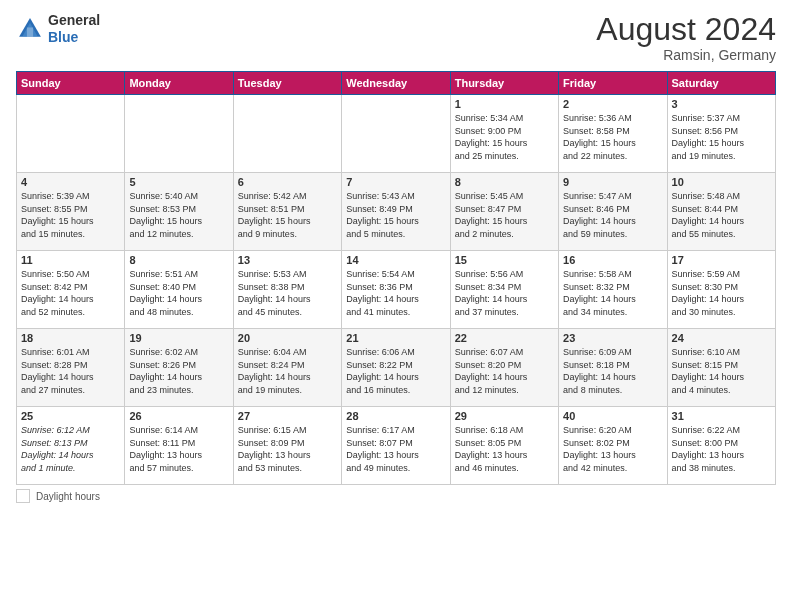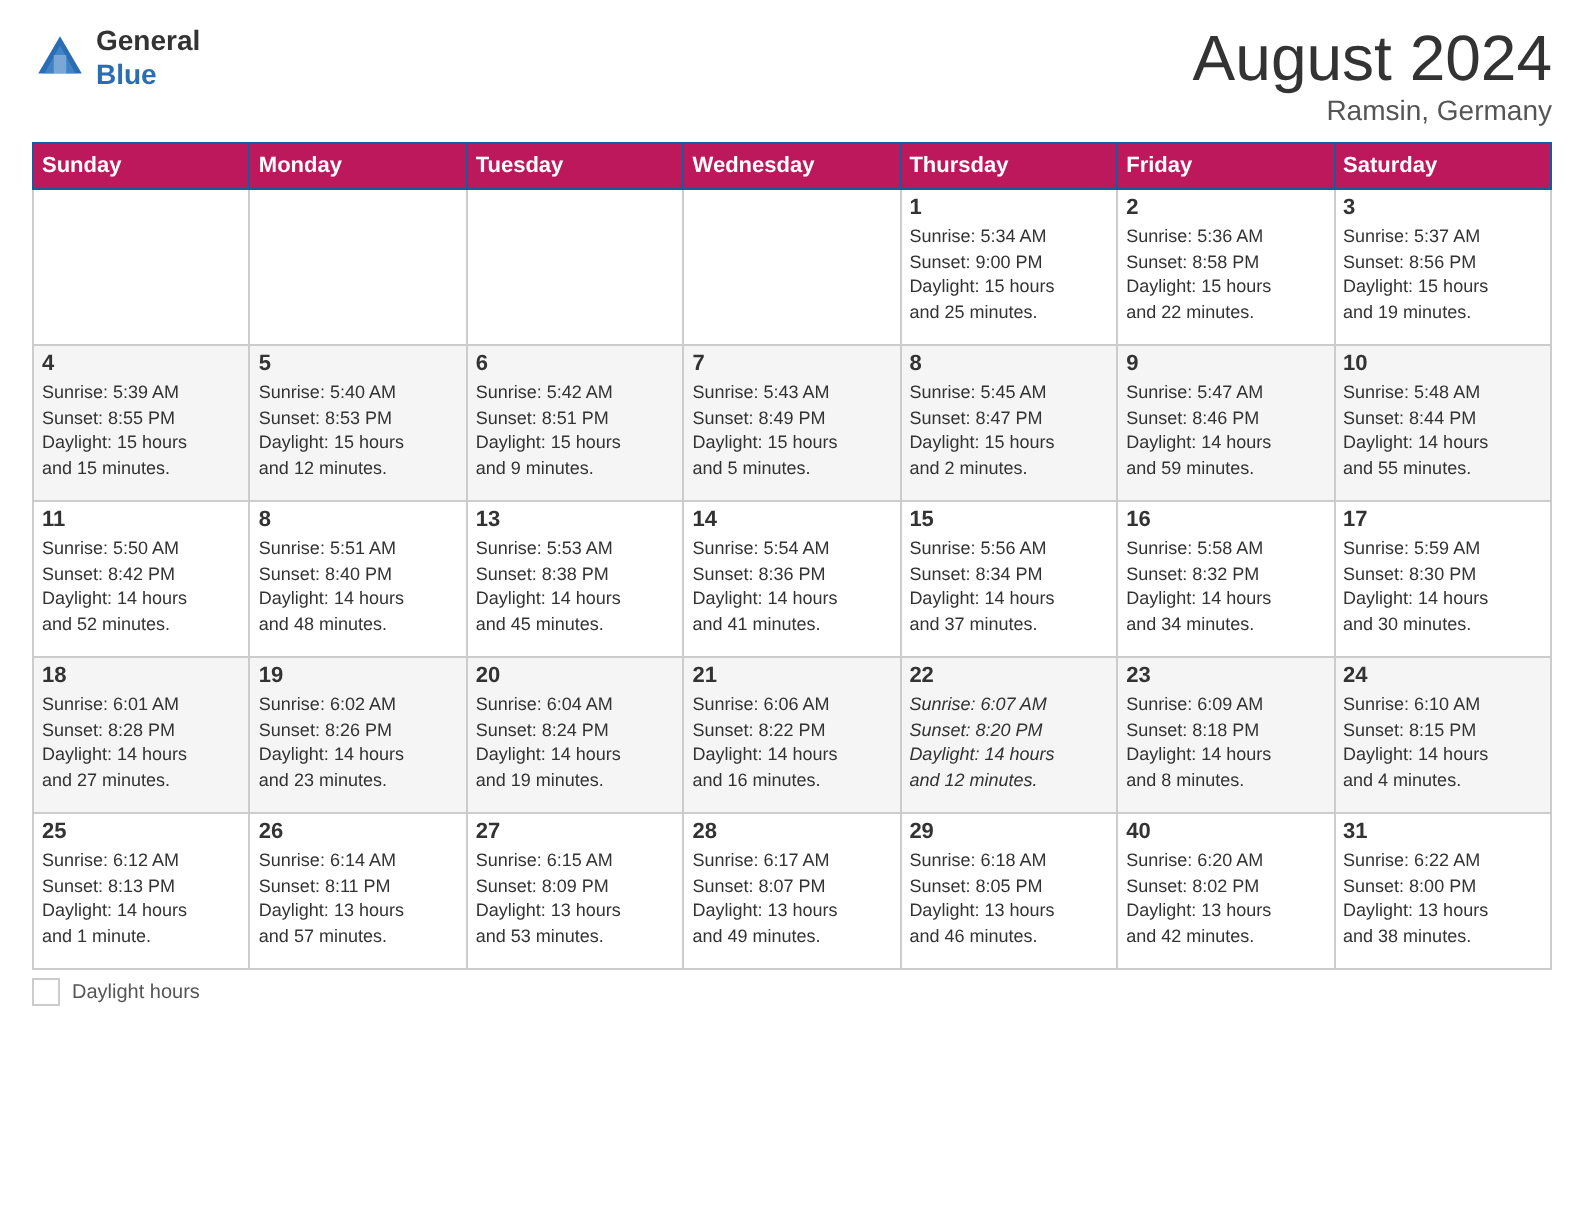--- a/index.html
+++ b/index.html
@@ -299,21 +299,21 @@
           </td>
           <td>
             <span class="day-number">21</span>
             <div class="day-info" style="white-space: pre-line;">Sunrise: 6:06 AM
 Sunset: 8:22 PM
 Daylight: 14 hours
 and 16 minutes.</div>
           </td>
           <td>
             <span class="day-number">22</span>
-            <div class="day-info" style="white-space: pre-line; font-style: italic;">Sunrise: 6:07 AM
+            <div class="day-info" style="white-space: pre-line;">Sunrise: 6:07 AM
 Sunset: 8:20 PM
 Daylight: 14 hours
 and 12 minutes.</div>
           </td>
           <td>
             <span class="day-number">23</span>
             <div class="day-info" style="white-space: pre-line;">Sunrise: 6:09 AM
 Sunset: 8:18 PM
 Daylight: 14 hours
 and 8 minutes.</div>
@@ -322,21 +322,21 @@
             <span class="day-number">24</span>
             <div class="day-info" style="white-space: pre-line;">Sunrise: 6:10 AM
 Sunset: 8:15 PM
 Daylight: 14 hours
 and 4 minutes.</div>
           </td>
         </tr>
         <tr>
           <td>
             <span class="day-number">25</span>
-            <div class="day-info" style="white-space: pre-line;">Sunrise: 6:12 AM
+            <div class="day-info" style="white-space: pre-line; font-style: italic;">Sunrise: 6:12 AM
 Sunset: 8:13 PM
 Daylight: 14 hours
 and 1 minute.</div>
           </td>
           <td>
             <span class="day-number">26</span>
             <div class="day-info" style="white-space: pre-line;">Sunrise: 6:14 AM
 Sunset: 8:11 PM
 Daylight: 13 hours
 and 57 minutes.</div>

